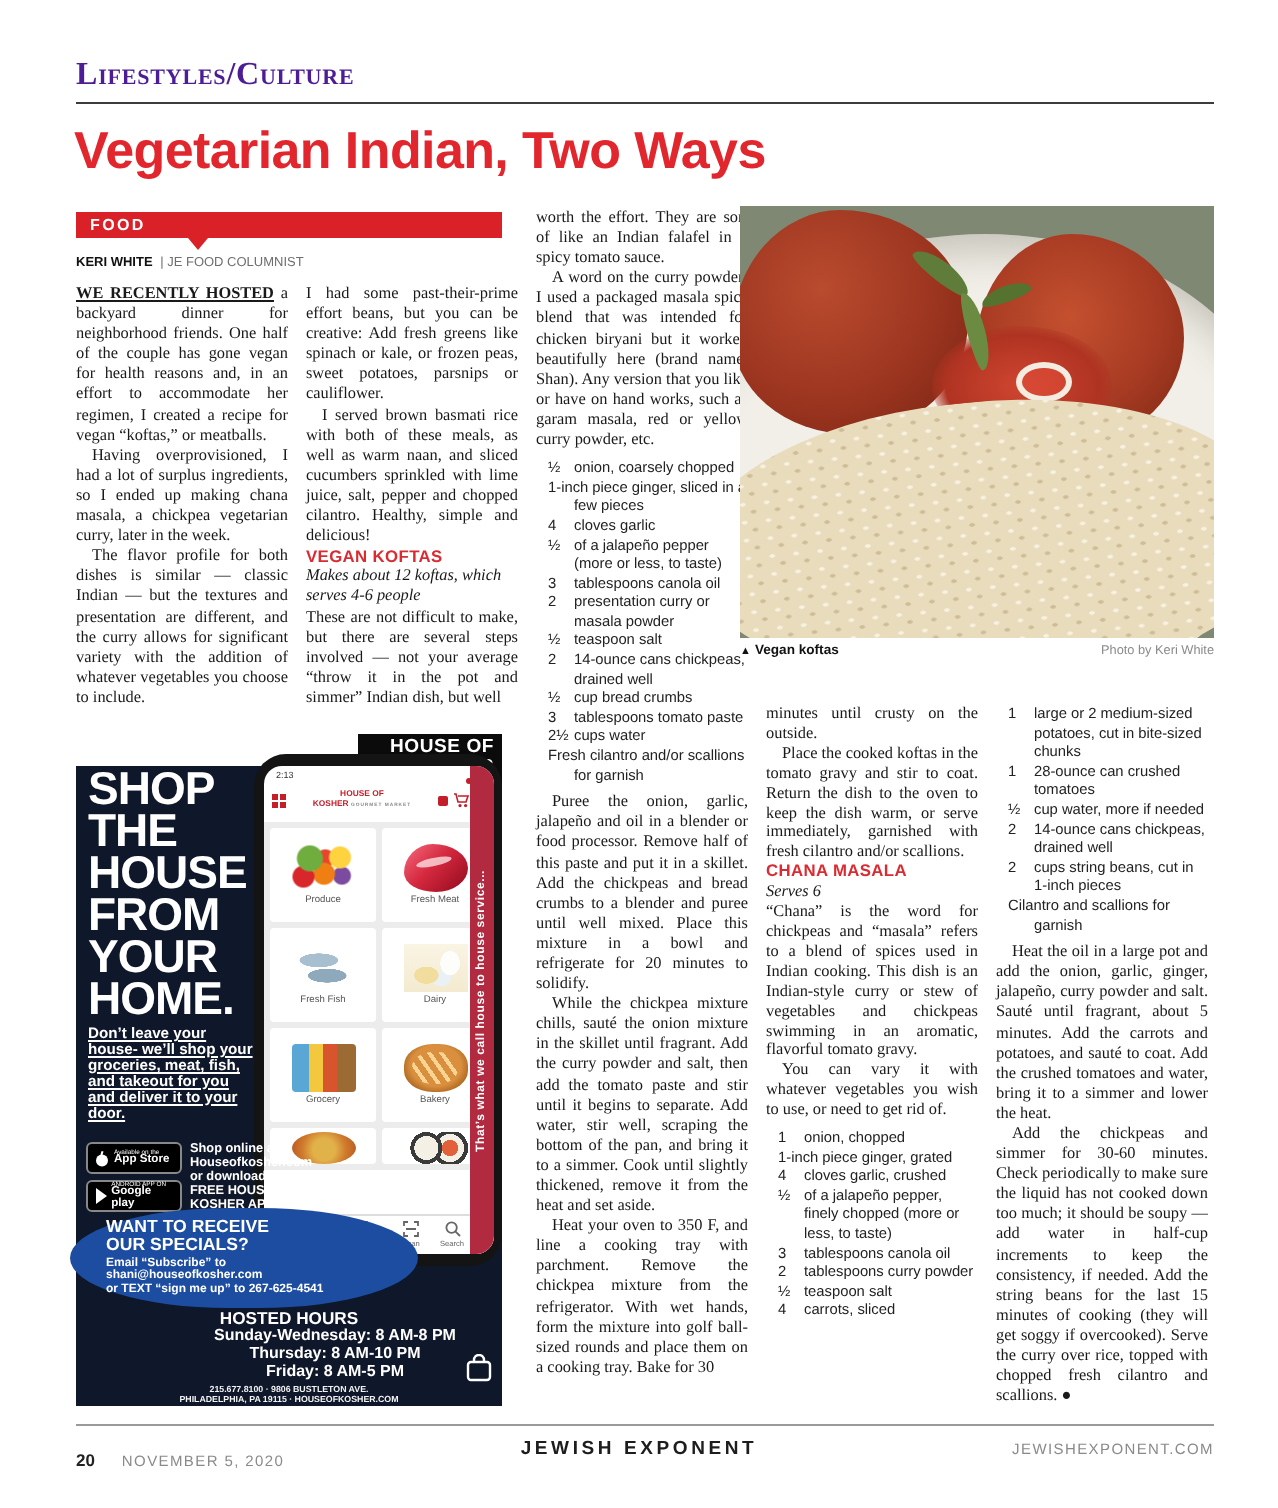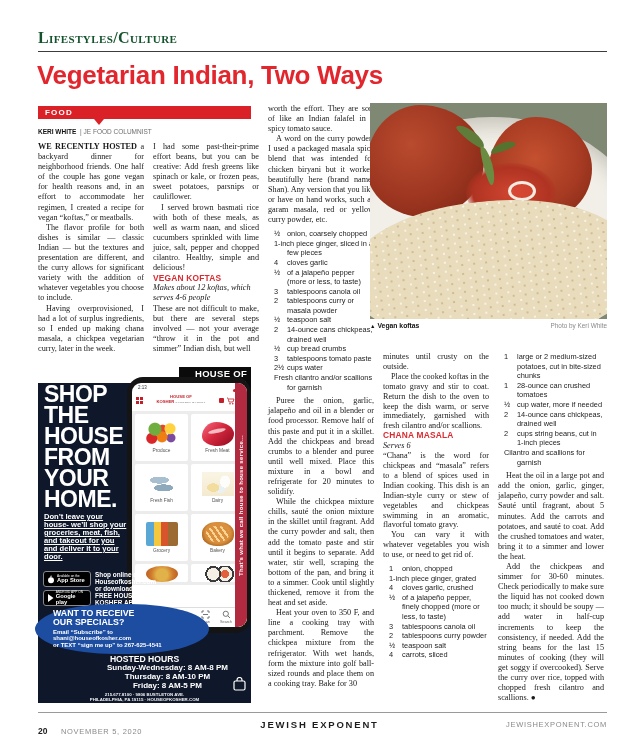--- a/index.html
+++ b/index.html
@@ -1,21 +1,21 @@
 <!DOCTYPE html>
 <html><head>
 <meta charset="utf-8">
 <style>
   html,body{margin:0;padding:0;background:#fff;}
   .page{position:relative;width:639px;height:754px;background:#fff;overflow:hidden;
         font-family:"Liberation Serif",serif;color:#191919;}
 
   
   .section-name{position:absolute;left:38px;top:29px;font-weight:bold;font-size:16px;
-    font-variant:small-caps;letter-spacing:.4px;color:#14532d;}
+    font-variant:small-caps;letter-spacing:.4px;color:#4c1d95;}
   .masthead-rule{position:absolute;left:38px;top:51px;width:569px;height:0;border-top:1.3px solid #3c3c3c;}
 
   
   .title{position:absolute;left:37px;top:60px;margin:0;font-family:"Liberation Sans",sans-serif;
     font-weight:bold;font-size:26px;letter-spacing:-.3px;color:#e2262d;}
   .kicker{position:absolute;left:38px;top:106px;width:213px;height:13px;background:#da2128;}
   .kicker-label{color:#fff;font-family:"Liberation Sans",sans-serif;font-weight:bold;font-size:8px;
     letter-spacing:1.2px;line-height:13px;padding-left:7px;display:block;}
   .kicker-arrow{position:absolute;left:56px;top:13px;width:0;height:0;
     border-left:5px solid transparent;border-right:5px solid transparent;border-top:6px solid #da2128;}
@@ -25,21 +25,21 @@
 
   
   .col{position:absolute;width:106px;font-size:8.2px;line-height:10.1px;text-align:justify;}
   .col p{margin:0;}
   .ind{text-indent:8px;}
   .colA{left:38px;top:142px;}
   .colB{left:153px;top:142px;}
   .colC{left:268px;top:104px;}
   .colD{left:383px;top:352px;line-height:9.9px;}
   .colE{left:498px;top:352px;}
-  .lead{font-weight:bold;}
+  .lead{font-weight:bold;text-decoration:underline;}
   .rhead{font-family:"Liberation Sans",sans-serif;font-weight:bold;font-size:8.4px;color:#d92b31;
     letter-spacing:.2px;margin:5px 0 1px;text-align:left;text-indent:0;}
   .yield{font-style:italic;margin:0 0 5px;text-align:left;text-indent:0;}
   .ing-list{font-family:"Liberation Sans",sans-serif;font-size:7.4px;line-height:9.6px;color:#222;
     margin:4px 0 4px 6px;text-align:left;}
   .ing{padding-left:13px;text-indent:-13px;}
   .ing .q{display:inline-block;width:13px;text-indent:0;white-space:nowrap;}
 
   
   .photo{position:absolute;left:370px;top:103px;width:237px;height:216px;background:#7e8873;overflow:hidden;}
@@ -181,42 +181,42 @@
     <span class="kicker-label">FOOD</span>
     <span class="kicker-arrow"></span>
   </div>
   <div class="byline">
     <span class="byline-name">KERI WHITE</span>
     <span class="byline-role">| JE FOOD COLUMNIST</span>
   </div>
 
   <div class="col colA">
     <p><span class="lead">WE RECENTLY HOSTED</span> <span>a backyard dinner for neighborhood friends. One half of the couple has gone vegan for health reasons and, in an effort to accommodate her regimen, I created a recipe for vegan “koftas,” or meatballs.</span></p>
+    <p class="ind">Having overprovisioned, I had a lot of surplus ingredients, so I ended up making chana masala, a chickpea vegetarian curry, later in the week.</p>
     <p class="ind">The flavor profile for both dishes is similar — classic Indian — but the textures and presentation are different, and the curry allows for significant variety with the addition of whatever vegetables you choose to include.</p>
-    <p class="ind">Having overprovisioned, I had a lot of surplus ingredients, so I ended up making chana masala, a chickpea vegetarian curry, later in the week.</p>
   </div>
 
   <div class="col colB">
     <p>I had some past-their-prime effort beans, but you can be creative: Add fresh greens like spinach or kale, or frozen peas, sweet potatoes, parsnips or cauliflower.</p>
     <p class="ind">I served brown basmati rice with both of these meals, as well as warm naan, and sliced cucumbers sprinkled with lime juice, salt, pepper and chopped cilantro. Healthy, simple and delicious!</p>
     <p class="rhead">VEGAN KOFTAS</p>
     <p class="yield">Makes about 12 koftas, which serves 4-6 people</p>
     <p>These are not difficult to make, but there are several steps involved — not your average “throw it in the pot and simmer” Indian dish, but well</p>
   </div>
 
   <div class="col colC">
     <p>worth the effort. They are sort of like an Indian falafel in a spicy tomato sauce.</p>
     <p class="ind">A word on the curry powder: I used a packaged masala spice blend that was intended for chicken biryani but it worked beautifully here (brand name: Shan). Any version that you like or have on hand works, such as garam masala, red or yellow curry powder, etc.</p>
     <div class="ing-list">
       <div class="ing"><span class="q">½</span><span>onion, coarsely chopped</span></div>
       <div class="ing"><span>1-inch piece ginger, sliced in a few pieces</span></div>
       <div class="ing"><span class="q">4</span><span>cloves garlic</span></div>
       <div class="ing"><span class="q">½</span><span>of a jalapeño pepper (more or less, to taste)</span></div>
       <div class="ing"><span class="q">3</span><span>tablespoons canola oil</span></div>
-      <div class="ing"><span class="q">2</span><span>tablespoons curry or masala powder</span></div>
+      <div class="ing"><span class="q">2</span><span>presentation curry or masala powder</span></div>
       <div class="ing"><span class="q">½</span><span>teaspoon salt</span></div>
       <div class="ing"><span class="q">2</span><span>14-ounce cans chickpeas, drained well</span></div>
       <div class="ing"><span class="q">½</span><span>cup bread crumbs</span></div>
       <div class="ing"><span class="q">3</span><span>tablespoons tomato paste</span></div>
       <div class="ing"><span class="q">2½</span><span>cups water</span></div>
       <div class="ing"><span>Fresh cilantro and/or scallions for garnish</span></div>
     </div>
     <p class="ind">Puree the onion, garlic, jalapeño and oil in a blender or food processor. Remove half of this paste and put it in a skillet. Add the chickpeas and bread crumbs to a blender and puree until well mixed. Place this mixture in a bowl and refrigerate for 20 minutes to solidify.</p>
     <p class="ind">While the chickpea mixture chills, sauté the onion mixture in the skillet until fragrant. Add the curry powder and salt, then add the tomato paste and stir until it begins to separate. Add water, stir well, scraping the bottom of the pan, and bring it to a simmer. Cook until slightly thickened, remove it from the heat and set aside.</p>
     <p class="ind">Heat your oven to 350 F, and line a cooking tray with parchment. Remove the chickpea mixture from the refrigerator. With wet hands, form the mixture into golf ball-sized rounds and place them on a cooking tray. Bake for 30</p>

